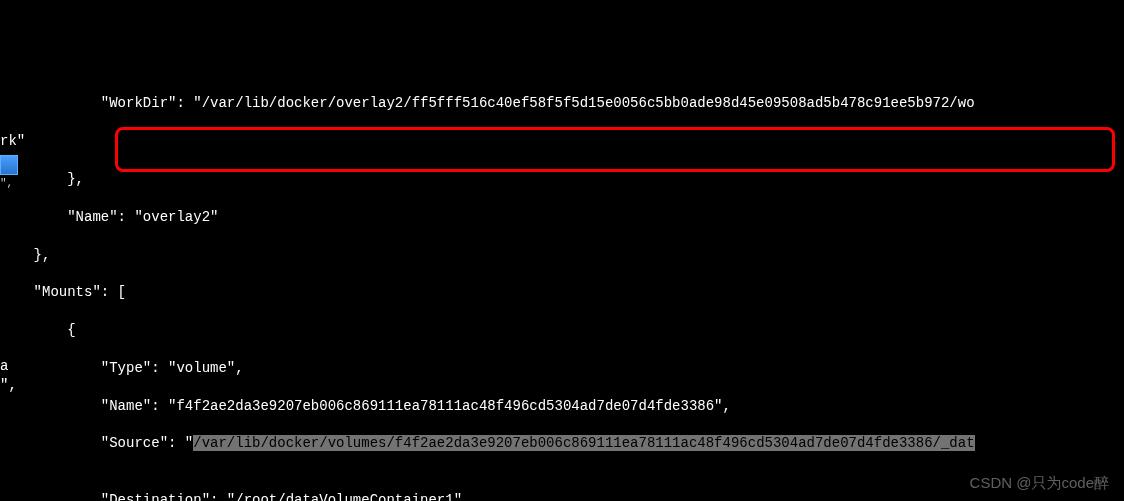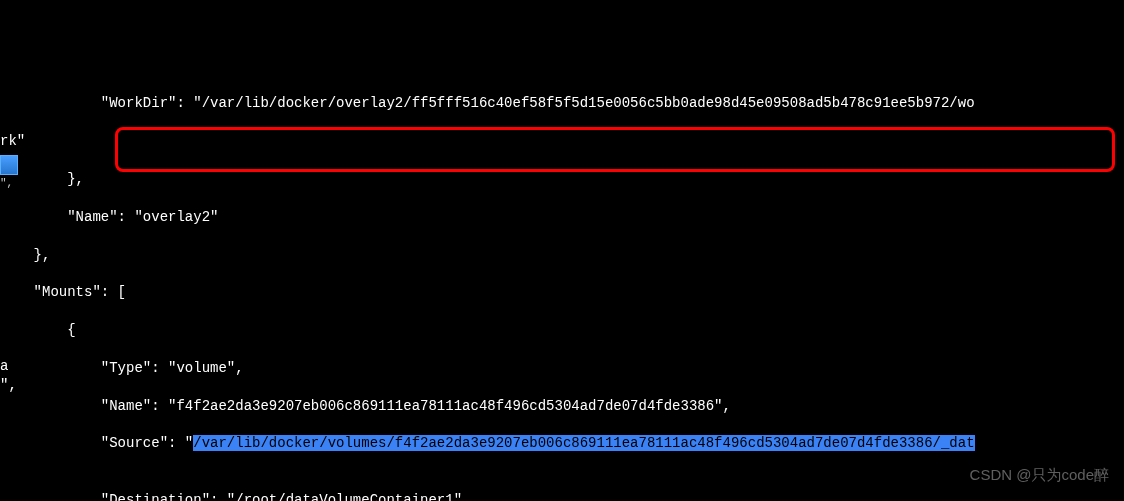--- a/index.html
+++ b/index.html
@@ -26,26 +26,26 @@
     .line {
       white-space: pre;
     }
     .highlight-box {
       position: absolute;
       border: 3px solid #ff0000;
       border-radius: 8px;
       pointer-events: none;
     }
     .selected {
-      background: #3b82f6;
+      background: #737373;
       color: #000;
     }
     .watermark {
       position: absolute;
-      bottom: 16px;
+      bottom: 8px;
       right: 15px;
       color: #888;
       font-size: 15px;
       font-family: sans-serif;
       opacity: 0.7;
     }
     .taskbar-icon {
       position: absolute;
       left: 0;
       width: 18px;

